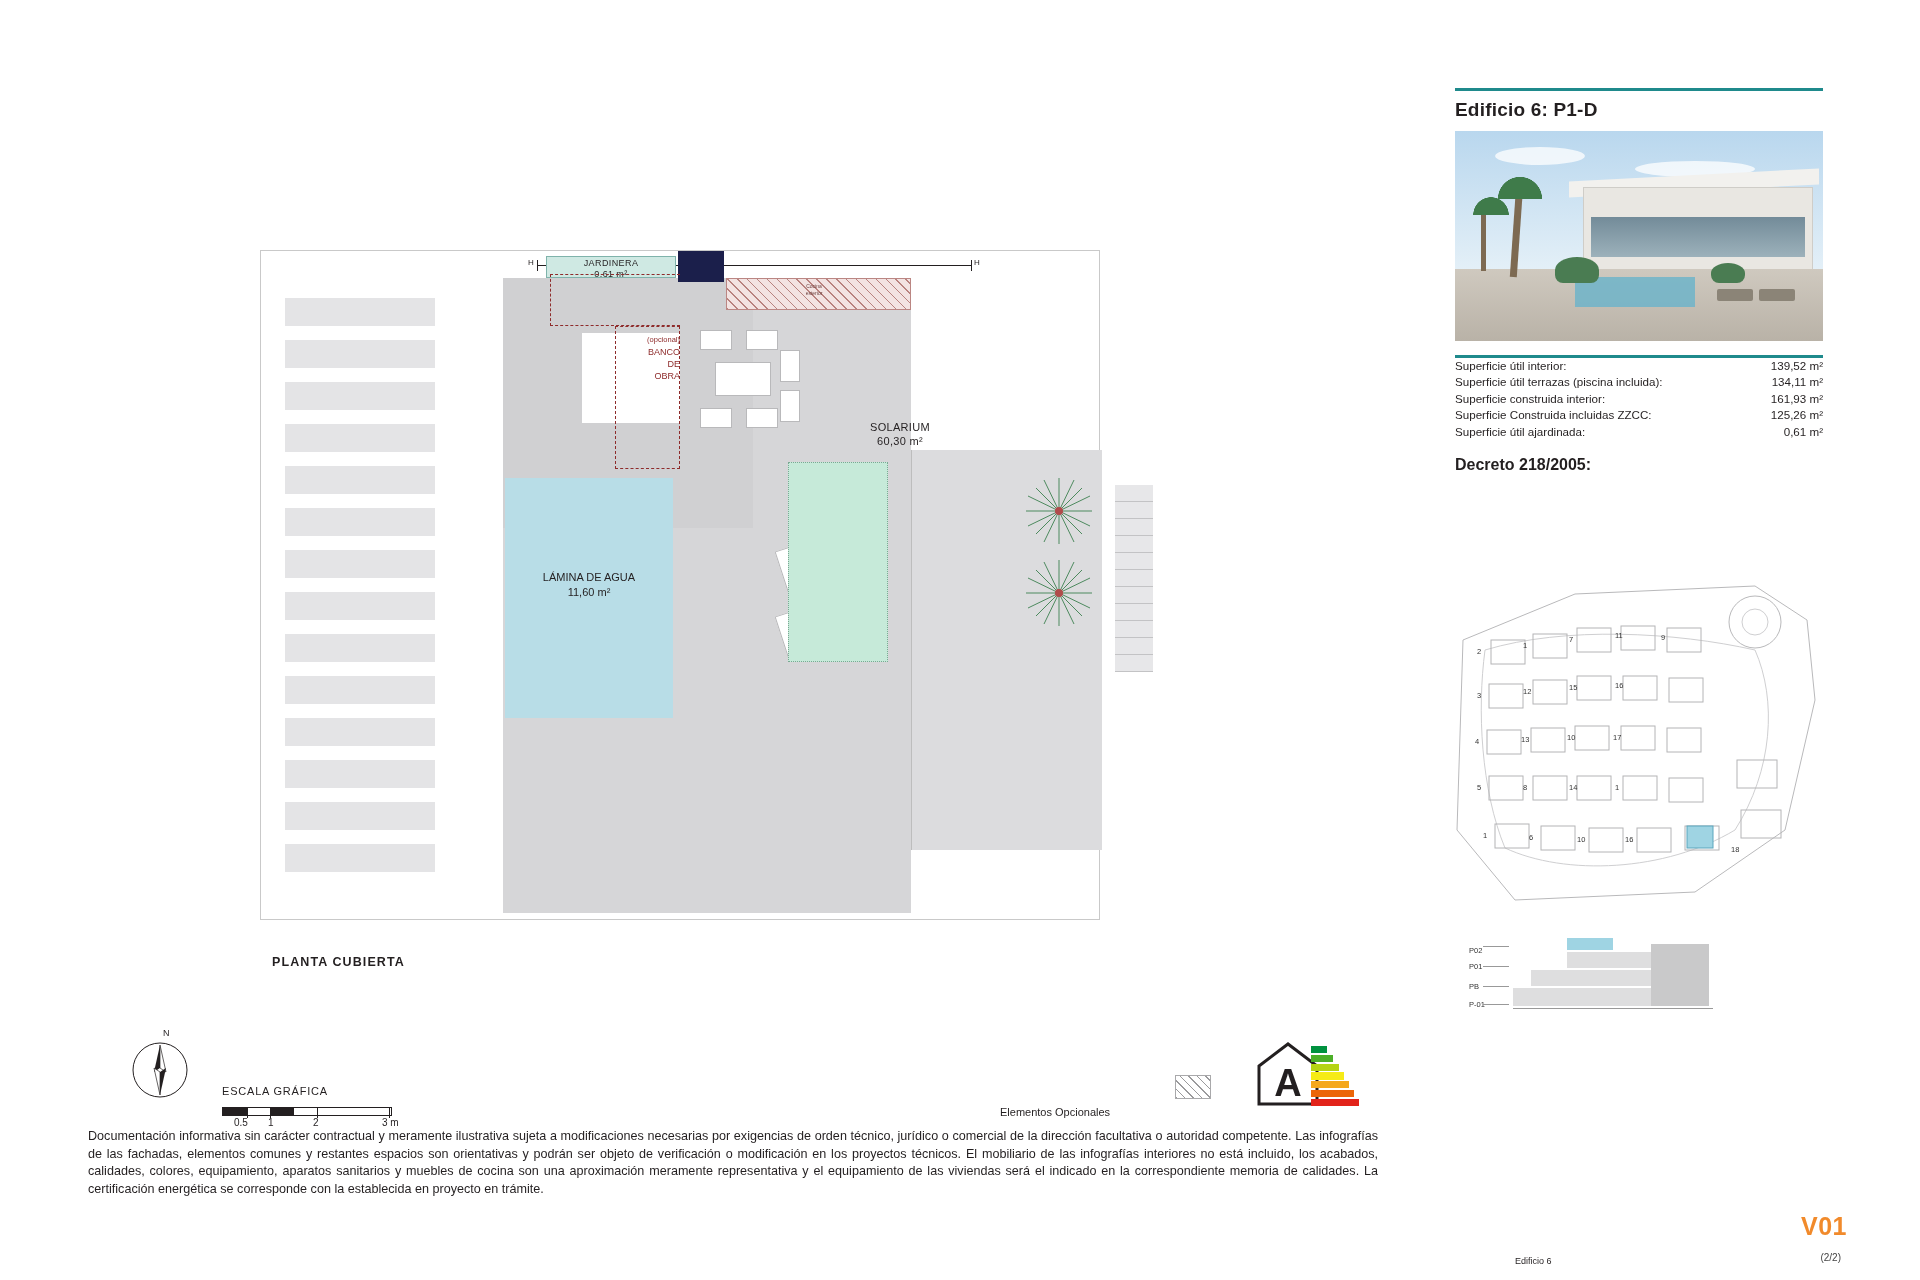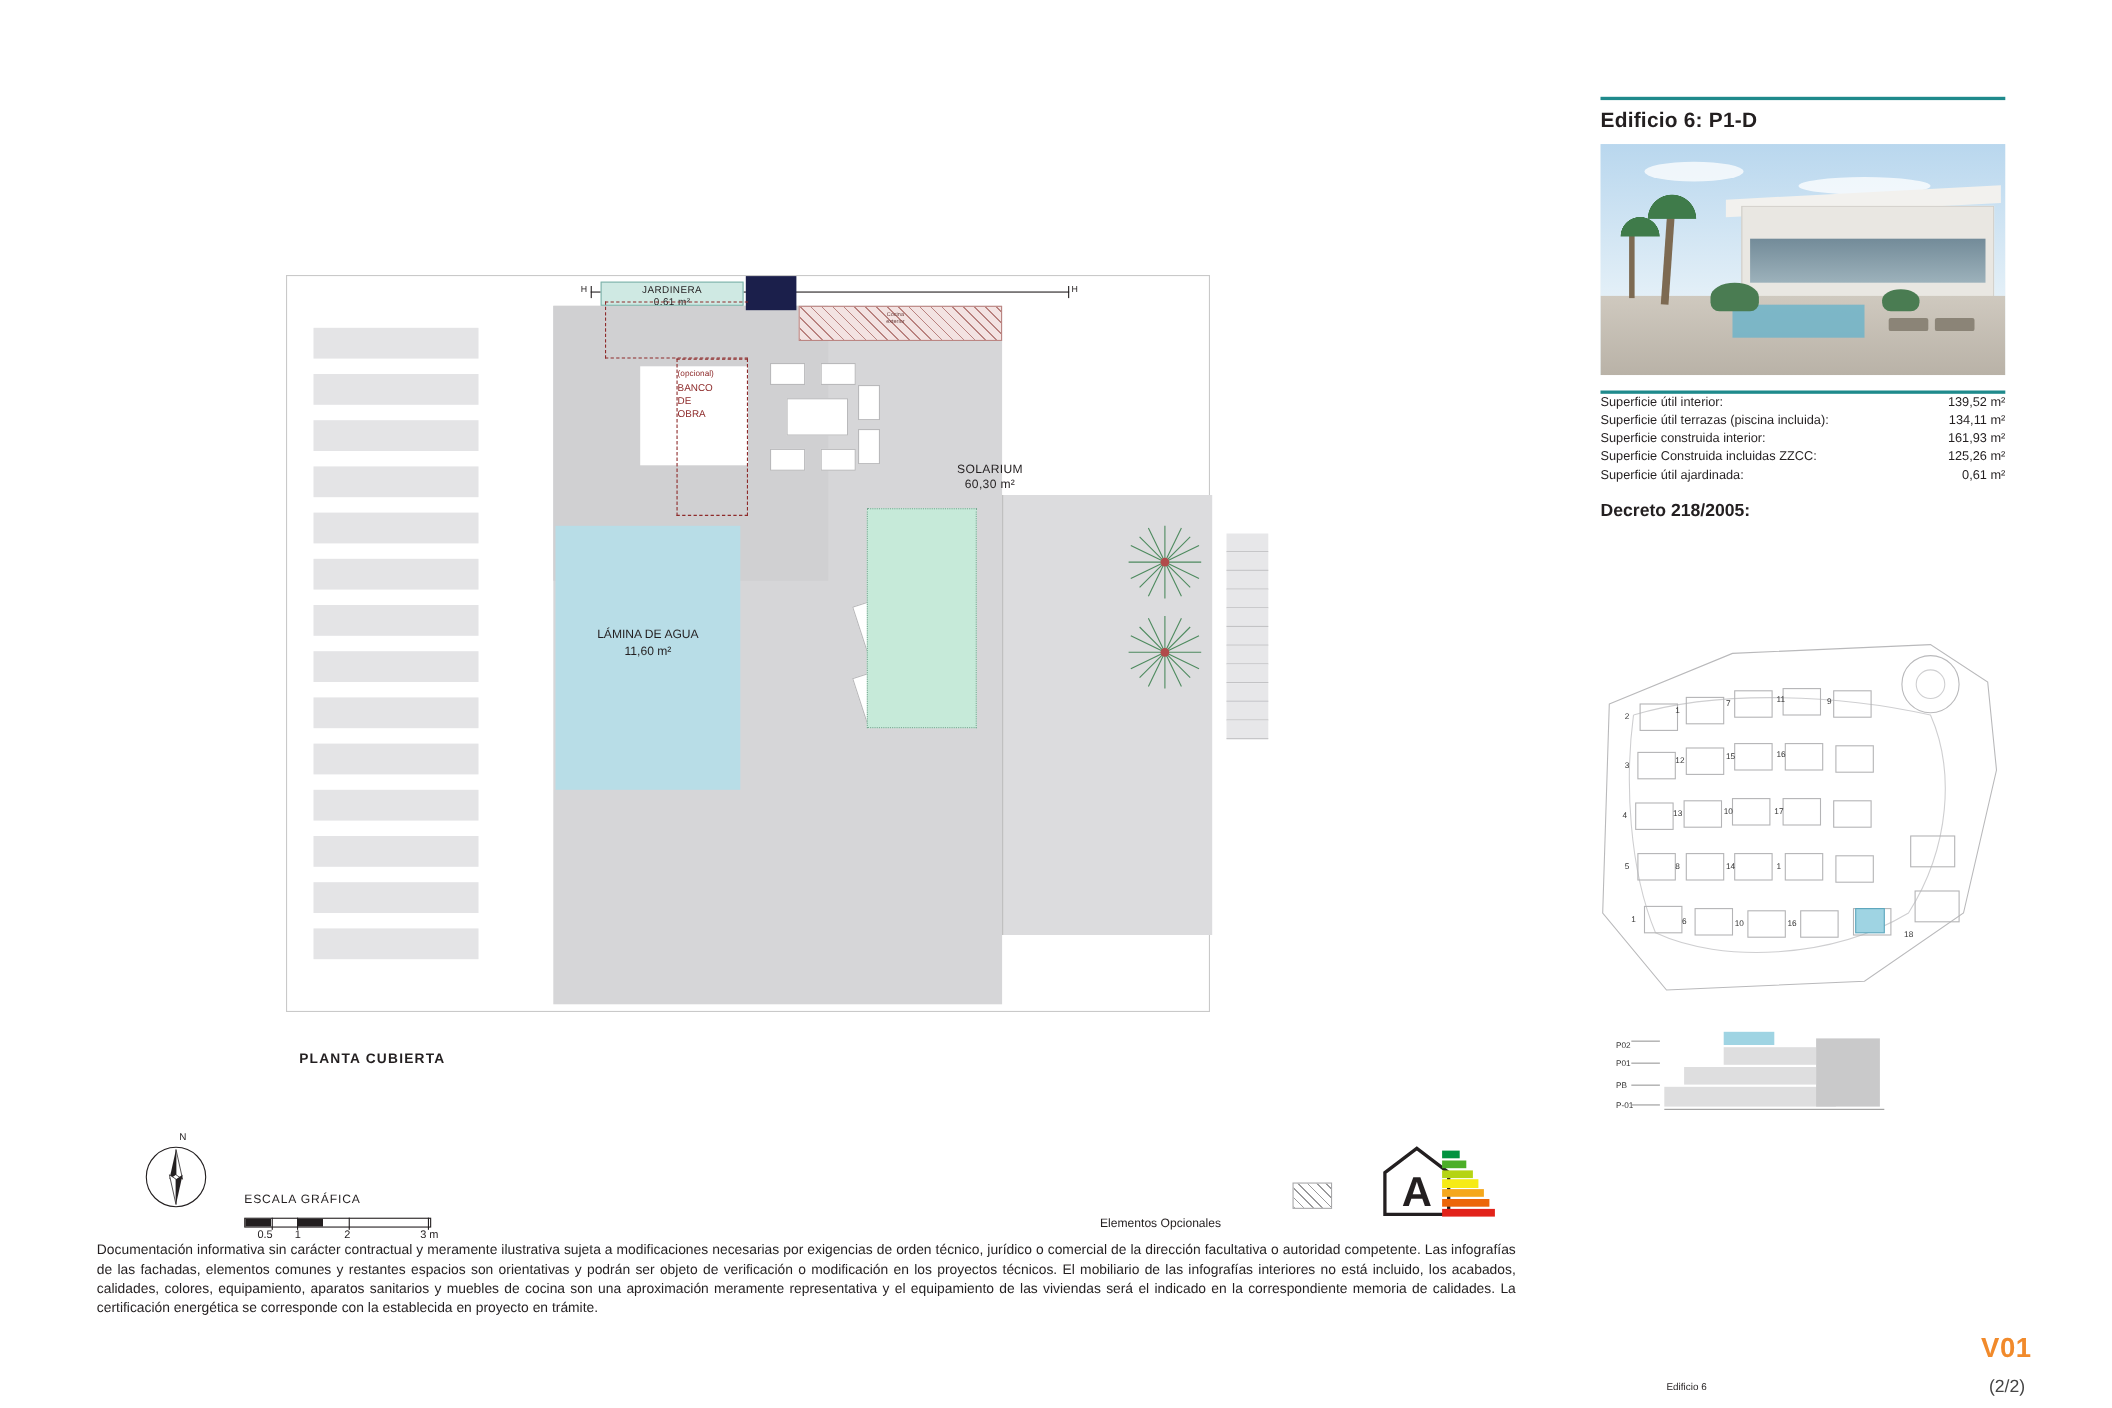--- a/index.html
+++ b/index.html
@@ -170,21 +170,21 @@
     border: 1.6px dashed #8e2b2b;
     box-sizing: border-box;
   }
   .dr1 { left: 290px; top: 24px; width: 130px; height: 52px; border-right: none; }
   .dr3 { left: 355px; top: 76px; width: 65px;  height: 143px; }
   .banco-label {
     position: absolute;
     left: 356px;
     top: 84px;
     width: 64px;
-    text-align: left;
+    text-align: right;
     font-size: 9px;
     line-height: 12px;
     color: #8e2b2b;
   }
   .banco-label .opt {
     font-size: 7.5px;
     display: block;
   }
 
   
@@ -529,21 +529,21 @@
     top: 1212px;
     font-size: 25px;
     font-weight: bold;
     color: #f18a2b;
     letter-spacing: .5px;
   }
   .pageno {
     position: absolute;
     right: 14px;
     top: 1252px;
-    font-size: 16px;
+    font-size: 10px;
     color: #444;
   }
 </style>
 </head>
 <body>
 
 <div class="page">
 
   <div class="plan-area">
     <div class="plan-frame"></div>

